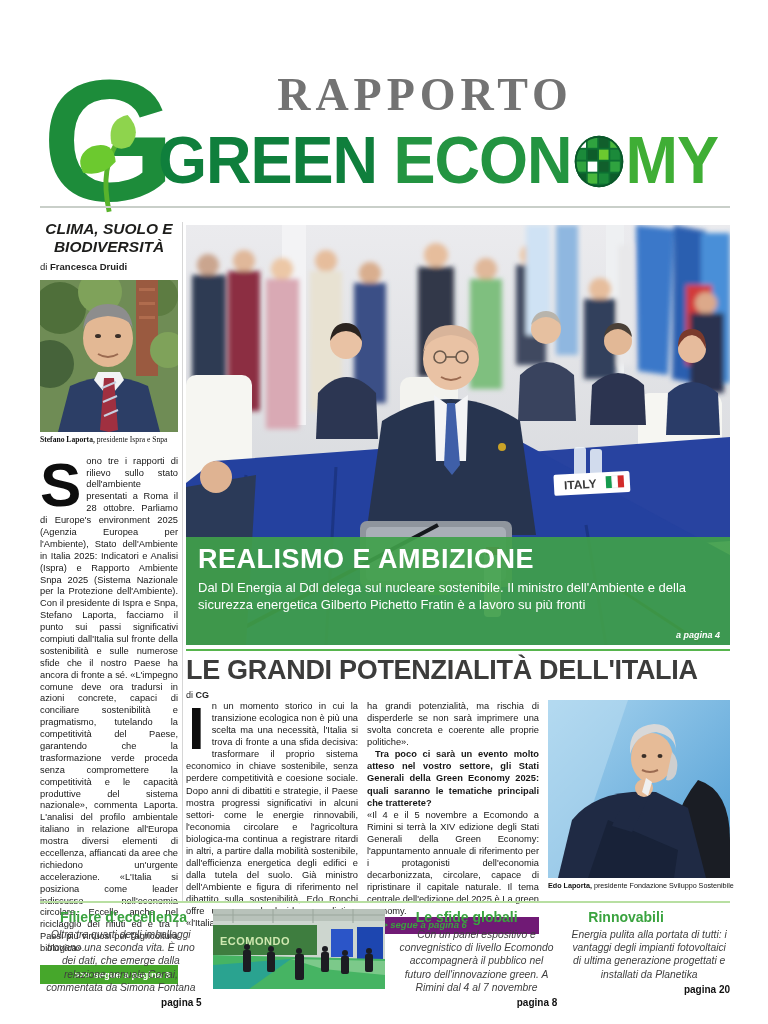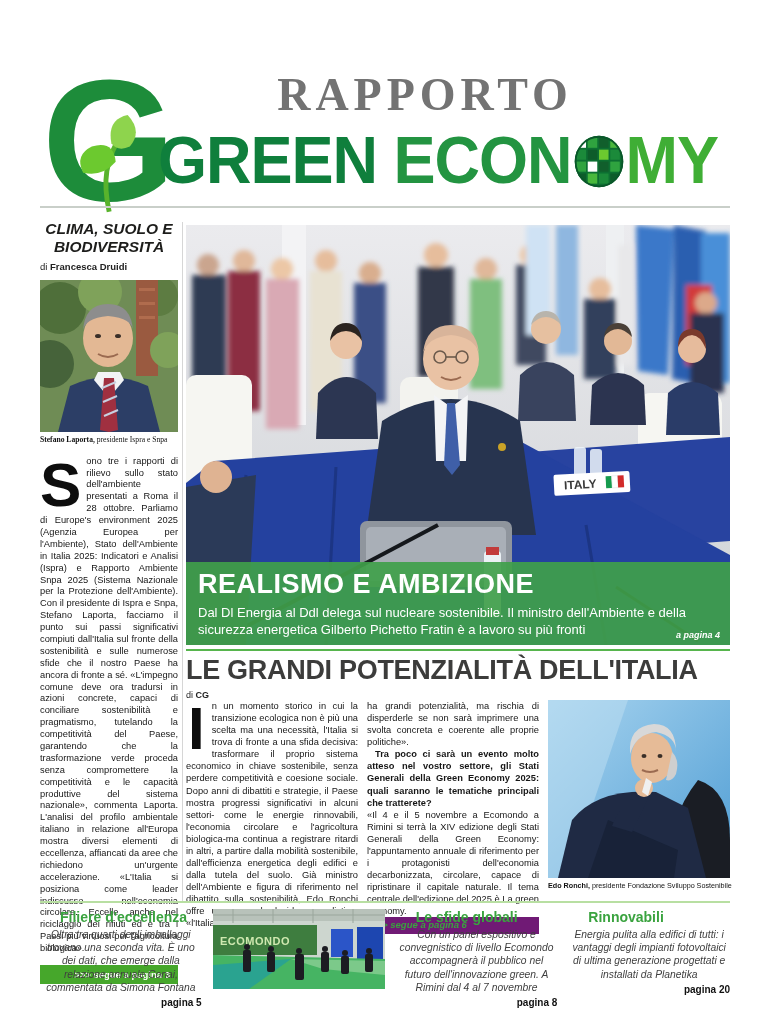--- a/index.html
+++ b/index.html
@@ -49,21 +49,21 @@
   .segue-banner {
     margin-top:10px; background:#46a72b; color:#fff; font-weight:800;
     font-size:9.5px; text-align:right; padding:4px 8px;
   }
   .side-rule { position:absolute; left:182px; top:222px; width:1px; height:680px; background:#d6d6d6; }
 
   
   .main-photo { position:absolute; left:186px; top:225px; width:544px; height:420px; overflow:hidden; }
   .main-photo svg { display:block; width:100%; height:100%; }
   .banner {
-    position:absolute; left:0; right:0; bottom:0; height:83px;
+    position:absolute; left:0; right:0; bottom:0; height:108px;
     background:rgba(64,160,74,0.92); color:#fff; padding:7px 12px 4px;
   }
   .banner-title { font-size:27px; font-weight:800; letter-spacing:0.5px; margin-bottom:5px; }
   .banner-sub { font-size:13px; line-height:1.3; width:97%; }
   .banner-page { position:absolute; right:10px; bottom:5px; font-size:9px; font-weight:800; font-style:italic; }
   .green-rule { position:absolute; left:186px; top:649px; width:544px; height:2px; background:#57b54d; }
 
   
   .headline-block { position:absolute; left:186px; top:655px; width:544px; }
   .headline { font-size:27px; font-weight:800; color:#3c3c3b; letter-spacing:-0.3px; }
@@ -317,21 +317,21 @@
         <path d="M82 54 Q80 26 106 24 Q128 24 128 52 Q128 36 108 32 Q88 34 82 54 Z" fill="#d8d8d8"></path>
         <path d="M124 52 Q132 60 128 74 Q124 82 118 80 Z" fill="#cfcfcf"></path>
         <ellipse cx="96" cy="56" rx="2.5" ry="2" fill="#3a2f28"></ellipse>
         <ellipse cx="112" cy="56" rx="2.5" ry="2" fill="#3a2f28"></ellipse>
         <path d="M94 70 Q102 74 110 70" stroke="#9a6a50" stroke-width="2" fill="none"></path>
         <circle cx="96" cy="88" r="9" fill="#e6bb97"></circle>
         <path d="M88 96 Q70 108 64 126 L84 132 Q94 112 100 98 Z" fill="#1f2a44"></path>
         <path d="M98 78 L104 82 L100 96 L94 92 Z" fill="#f0f0f0"></path>
       </svg>
       <div class="ronchi-cap">
-        <b>Edo Ronchi,</b><span> presidente Fondazione Sviluppo Sostenibile</span>
+        <b>Edo Laporta,</b><span> presidente Fondazione Sviluppo Sostenibile</span>
       </div>
     </div>
   </div>
 
   <div class="bottom-rule"></div>
   <div class="teasers">
     <div class="teaser">
       <div class="teaser-title">Filiere d'eccellenza</div>
       <div class="teaser-text">Oltre tre quarti degli imballaggi trovano una seconda vita. È uno dei dati, che emerge dalla relazione annuale Conai, commentata da Simona Fontana</div>
       <div class="teaser-page">pagina 5</div>
@@ -368,18 +368,18 @@
         </g>
       </svg>
     </div>
     <div class="teaser">
       <div class="teaser-title">Le sfide globali</div>
       <div class="teaser-text">Con un panel espositivo e convegnistico di livello Ecomondo accompagnerà il pubblico nel futuro dell'innovazione green. A Rimini dal 4 al 7 novembre</div>
       <div class="teaser-page">pagina 8</div>
     </div>
     <div class="teaser">
       <div class="teaser-title">Rinnovabili</div>
-      <div class="teaser-text">Energia pulita alla edifici di tutti: i vantaggi degli impianti fotovoltaici di ultima generazione progettati e installati da Planetika</div>
+      <div class="teaser-text">Energia pulita alla portata di tutti: i vantaggi degli impianti fotovoltaici di ultima generazione progettati e installati da Planetika</div>
       <div class="teaser-page">pagina 20</div>
     </div>
   </div>
 
 </div>
 
 </body></html>

